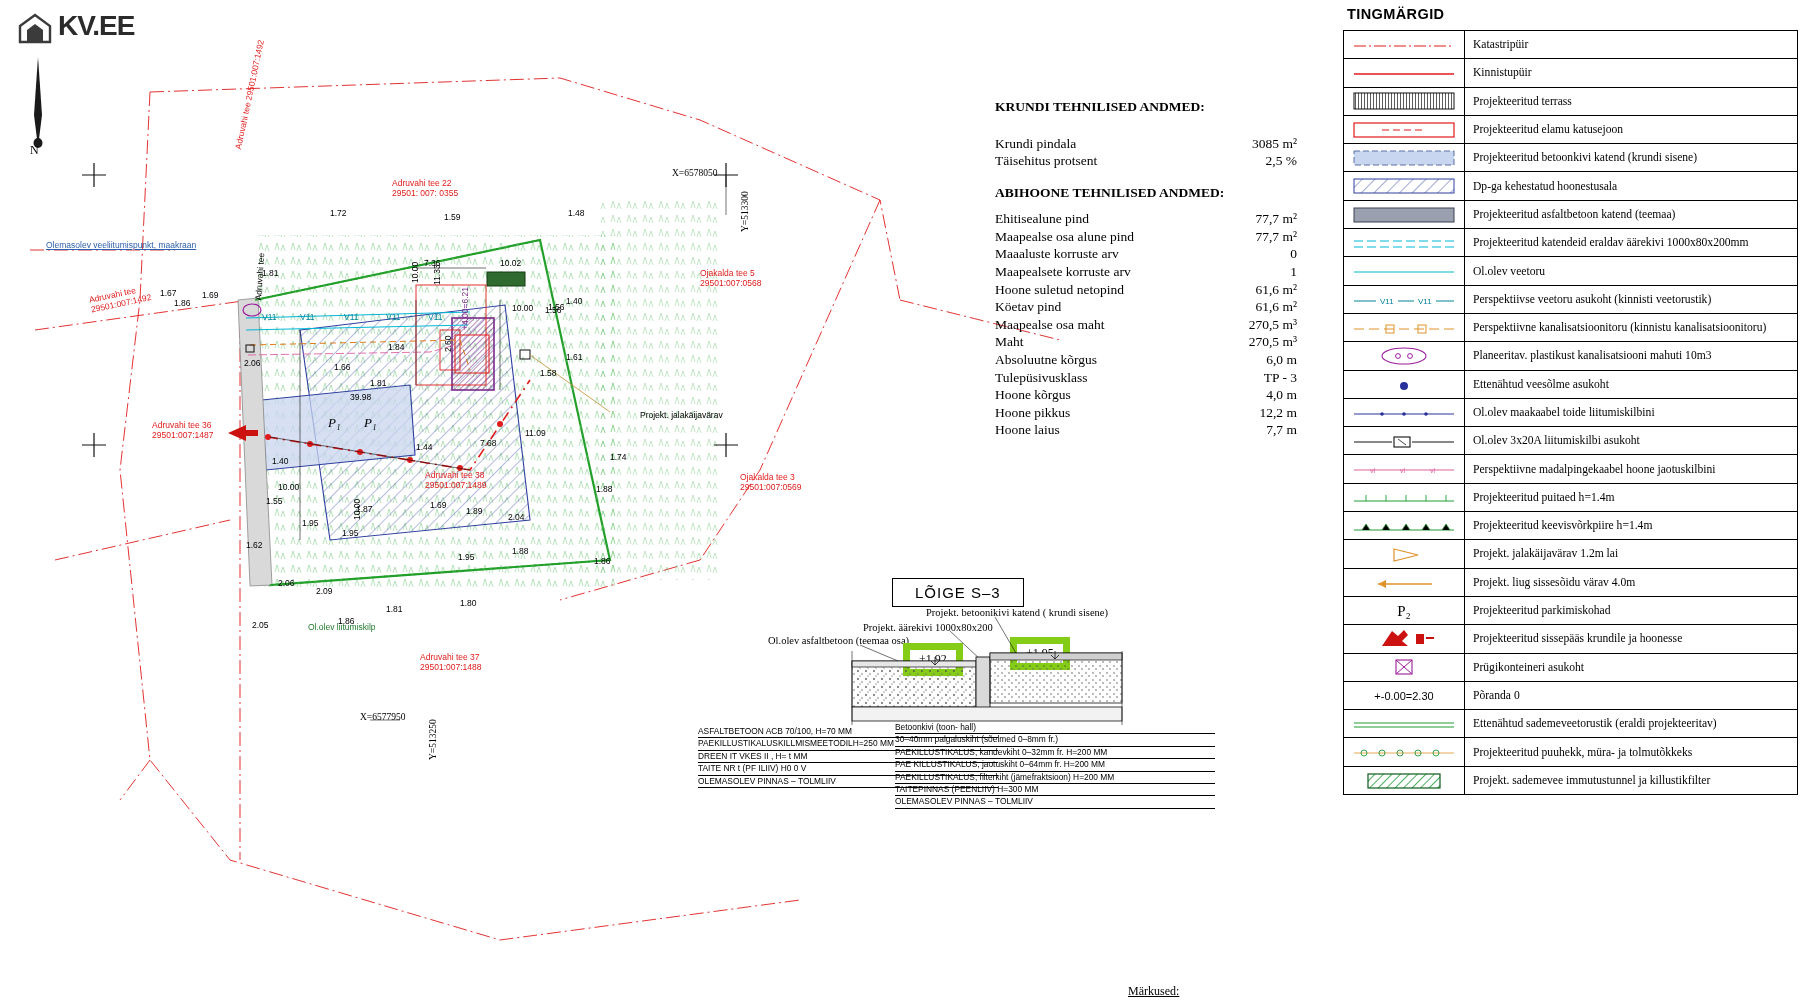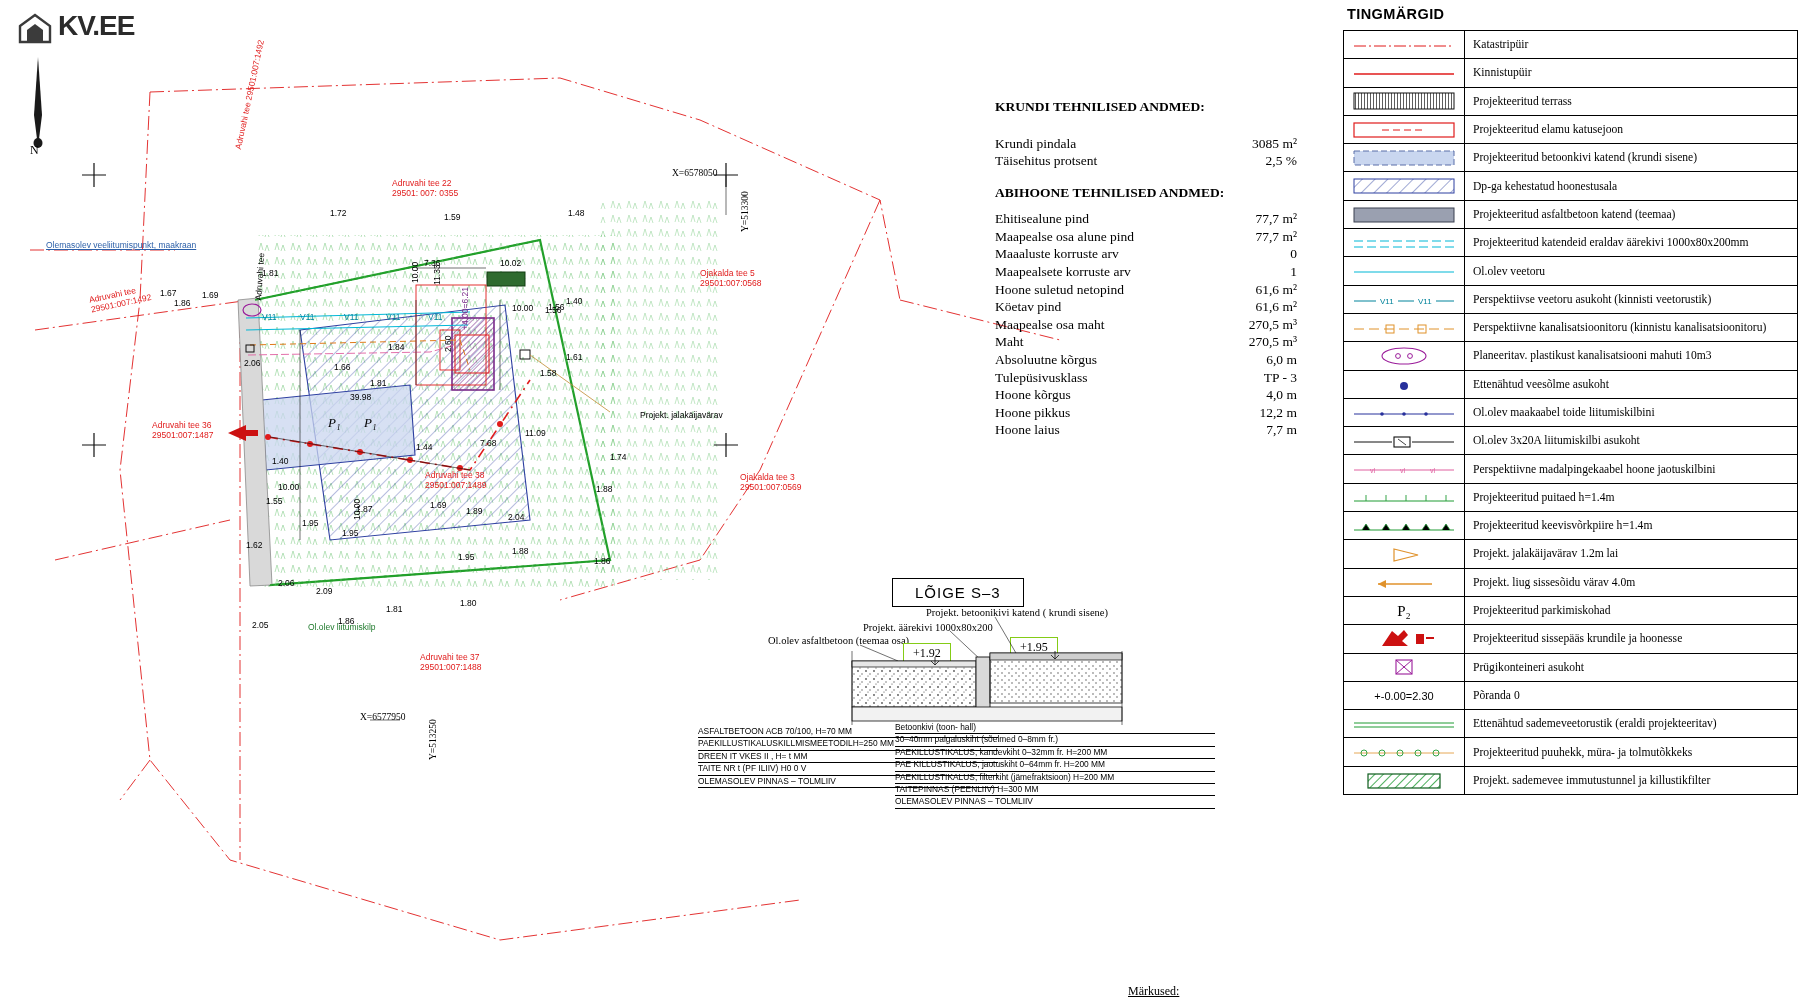--- a/index.html
+++ b/index.html
@@ -27,21 +27,21 @@
   #legend table{border-collapse:collapse;width:455px;border:1px solid #000;}
   #legend tr{height:28.3px;}
   #legend td{border:1px solid #000;vertical-align:middle;}
   #legend td.sym{width:120px;text-align:center;padding:0;}
   #legend td.lbl{padding-left:8px;font-size:11.6px;font-family:"Liberation Serif",serif;}
   .symbox{display:inline-block;vertical-align:middle;}
   
   #section{left:720px;top:565px;width:620px;height:420px;}
   #section .boxtitle{position:absolute;left:172px;top:13px;border:1px solid #000;padding:5px 22px;font-family:"Liberation Sans",sans-serif;font-size:15px;letter-spacing:1px;}
   .slabel{position:absolute;font-size:10.5px;font-family:"Liberation Serif",serif;}
-  .elevbox{position:absolute;border:1px solid #84cc16;background:#fff;font-size:12px;padding:2px 9px;font-family:"Liberation Serif",serif;}
+  .elevbox{position:absolute;border:7px solid #84cc16;background:#fff;font-size:12px;padding:2px 9px;font-family:"Liberation Serif",serif;}
   #spec1{position:absolute;left:-22px;top:161px;width:300px;font-size:8.4px;font-family:"Liberation Sans",sans-serif;line-height:11.4px;}
   #spec2{position:absolute;left:175px;top:157px;width:320px;font-size:8.4px;font-family:"Liberation Sans",sans-serif;line-height:11.4px;}
   #spec1 div,#spec2 div{white-space:nowrap;border-bottom:1px solid #000;}
   #markused{left:1128px;top:984px;font-size:12px;text-decoration:underline;}
   .pt{position:absolute;font-size:8.5px;font-family:"Liberation Sans",sans-serif;color:#000;}
   .red{color:#e01b1b;}
   .coord{position:absolute;font-size:9.5px;font-family:"Liberation Serif",serif;}
   .coordv{position:absolute;font-size:9.5px;font-family:"Liberation Serif",serif;transform:rotate(-90deg);transform-origin:left top;}
   .plabel{position:absolute;font-size:13px;font-style:italic;font-family:"Liberation Serif",serif;}
 </style>

